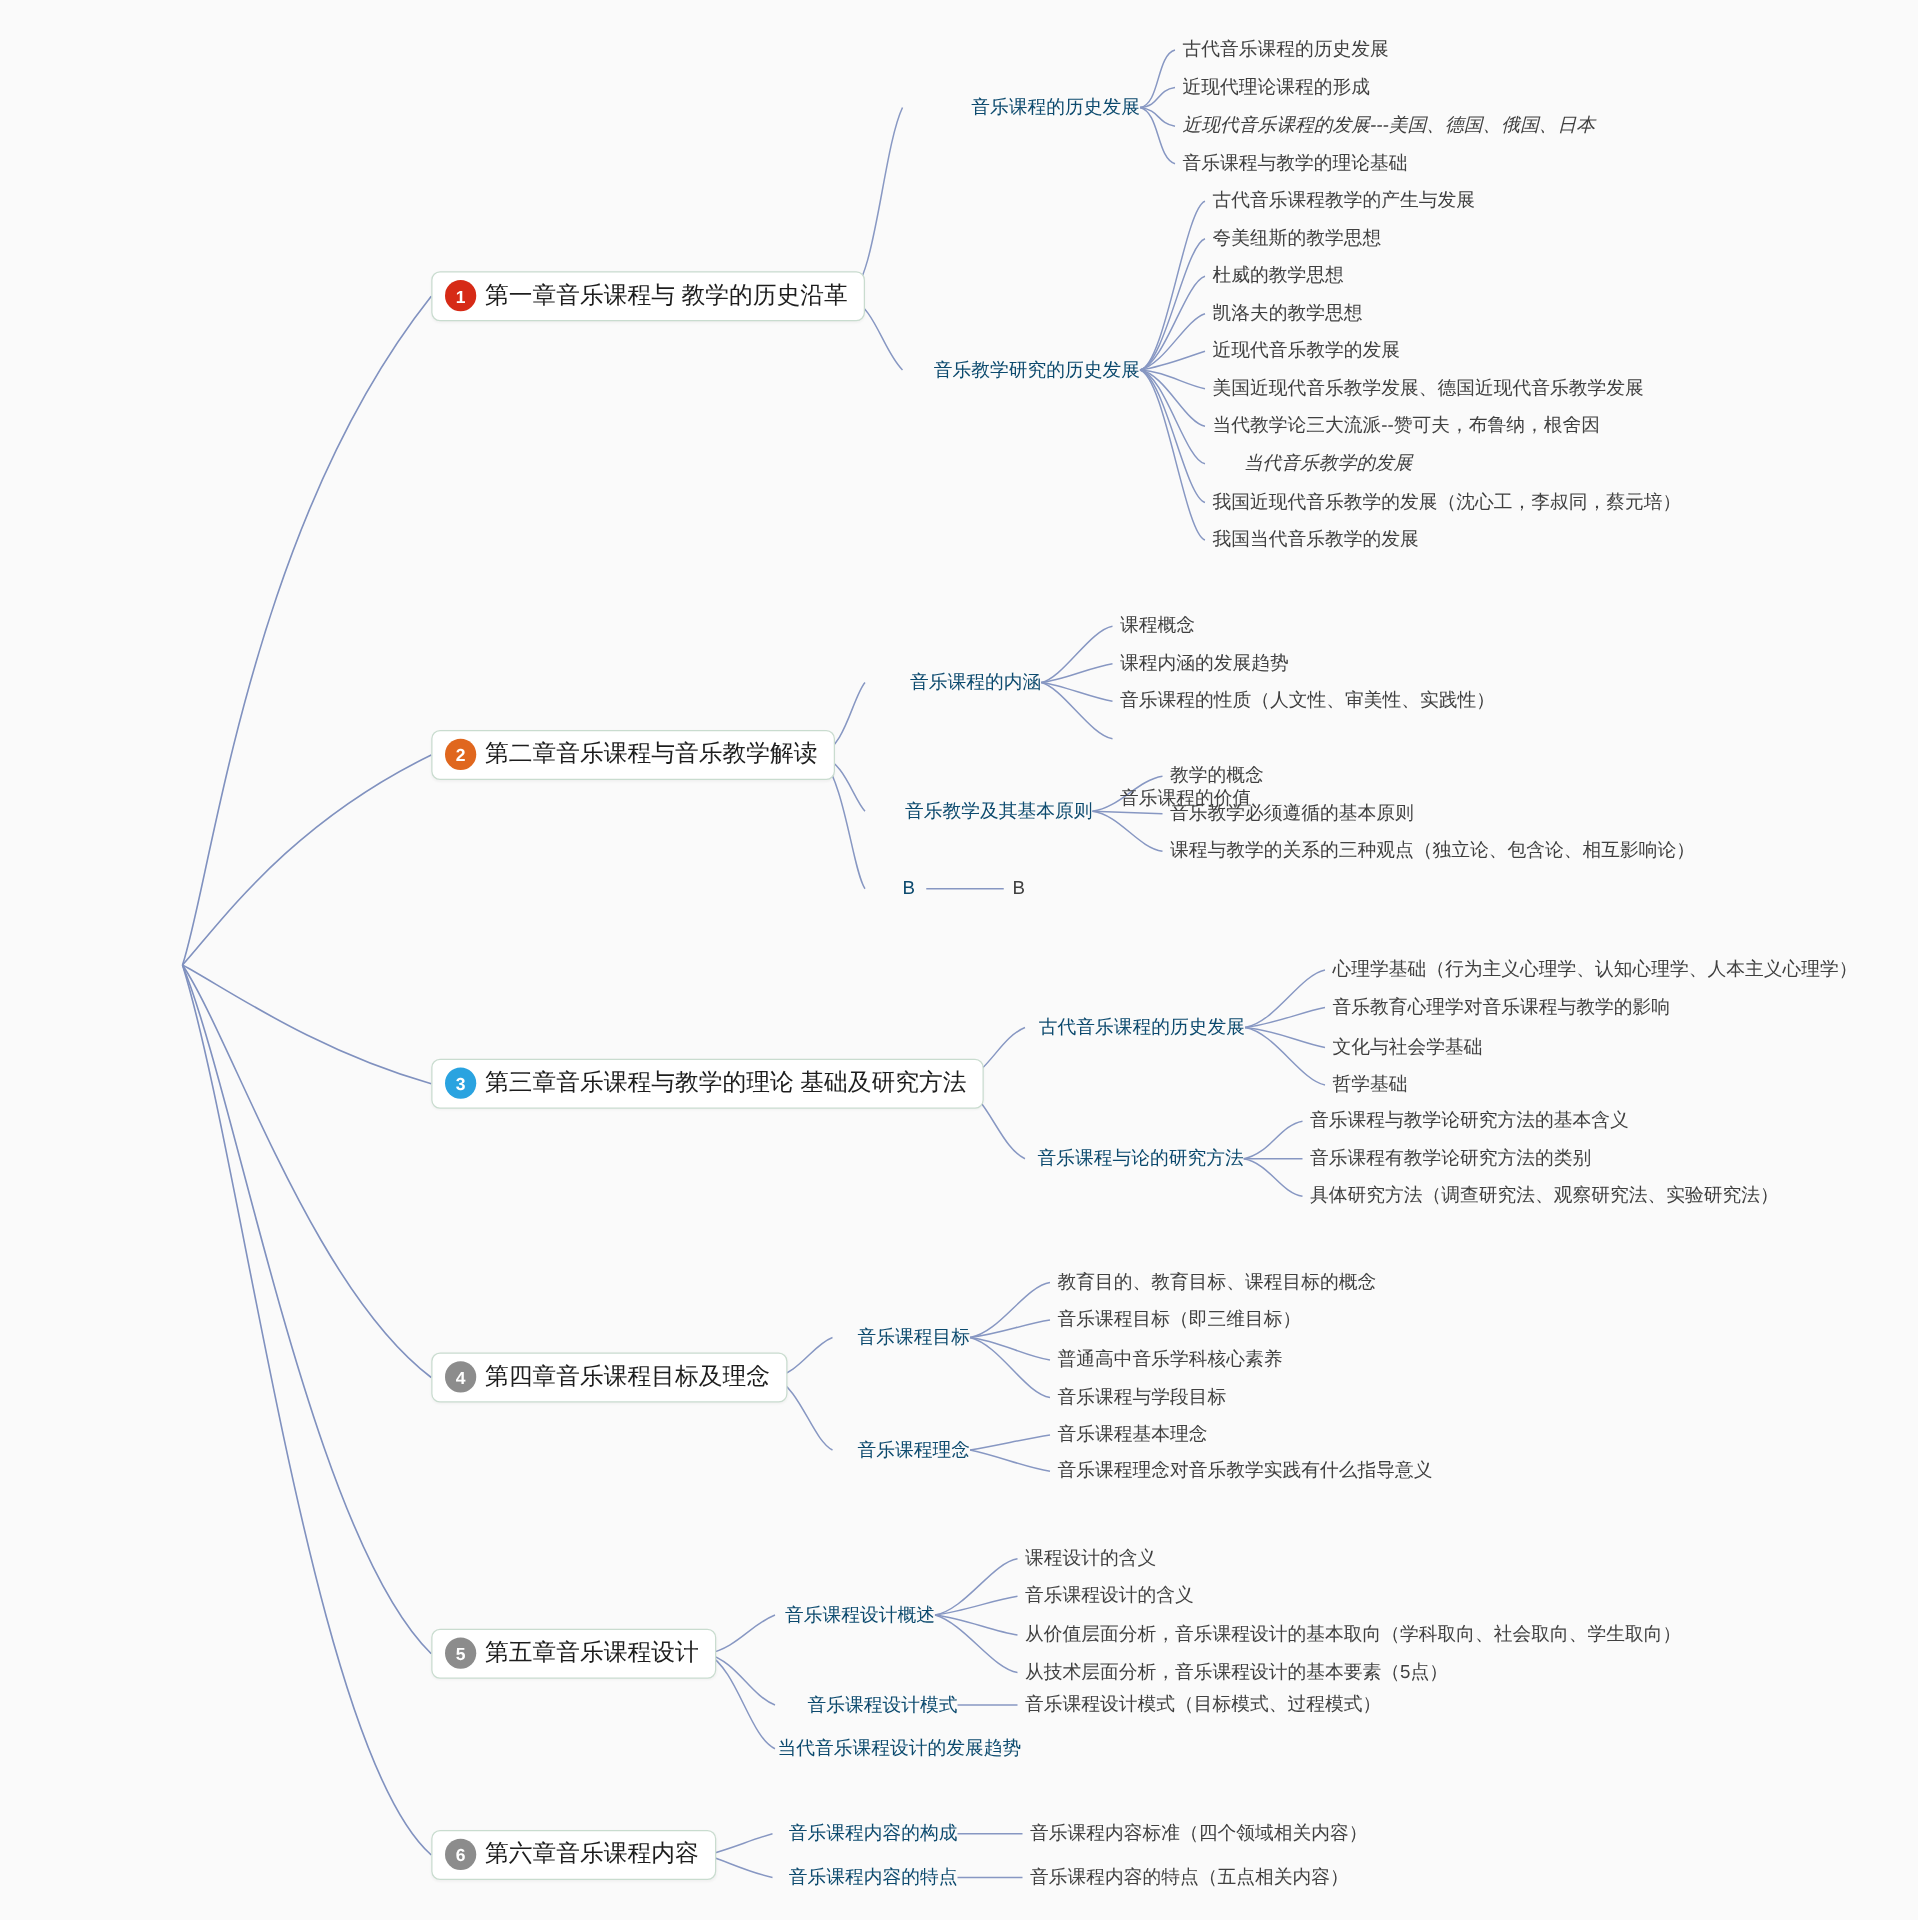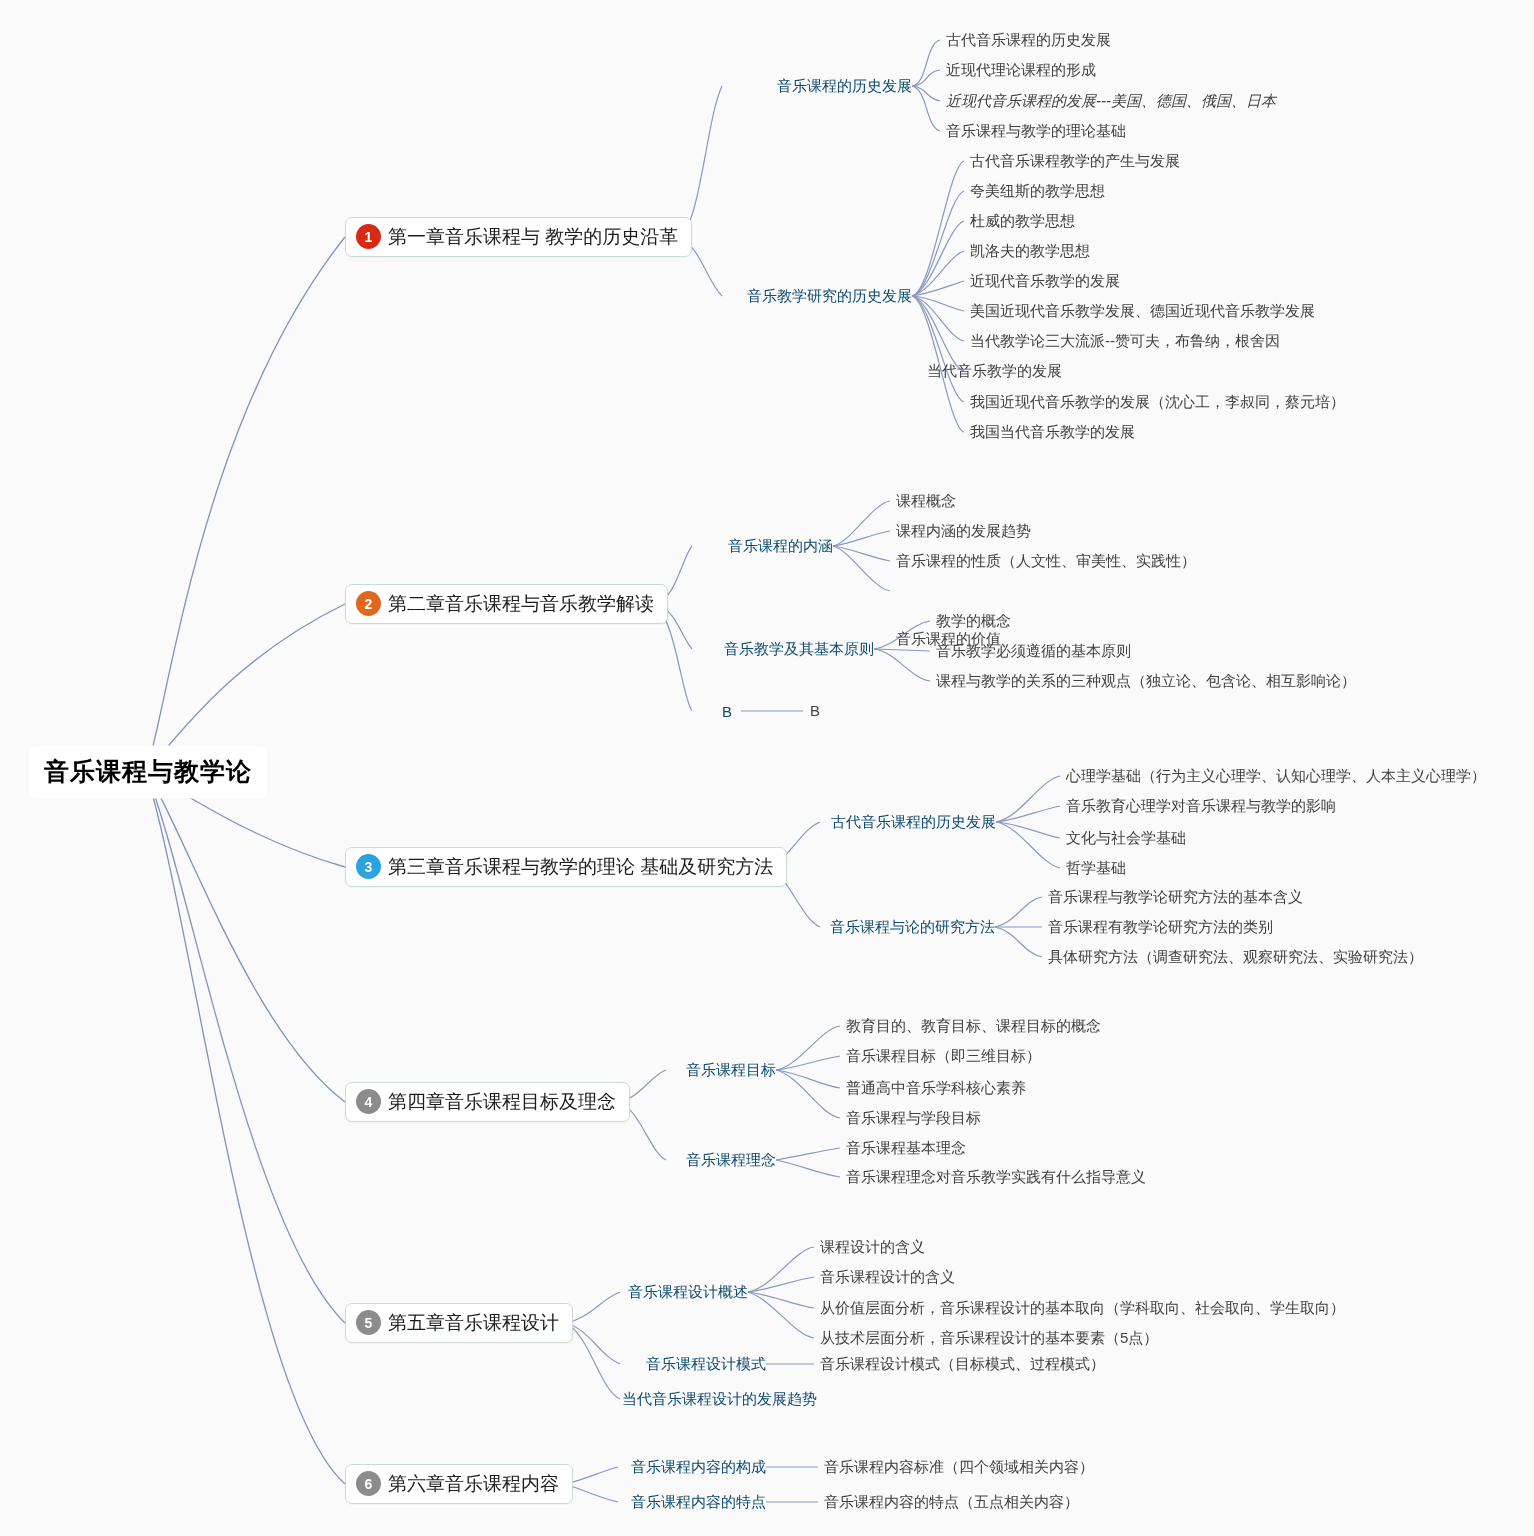--- a/index.html
+++ b/index.html
@@ -167,44 +167,41 @@
       <path d="M766,1364 L814,1364"></path>
 
       <path d="M566,1484 C588,1478 600,1472 618,1467"></path>
       <path d="M566,1484 C588,1492 600,1498 618,1502"></path>
 
       <path d="M766,1467 L818,1467"></path>
       <path d="M766,1502 L818,1502"></path>
     </g>
   </svg>
 
-  <div class="node root" style="left:28px; top:772px;">
-    <span>音乐课程与教学论</span>
-  </div>
 
   <div class="node chapter" style="left:345px; top:237px;">
     <span class="badge" style="background:#d62a16;">1</span>
     <span class="chapter-label">第一章音乐课程与 教学的历史沿革</span>
   </div>
 
   <div class="node sub" style="left:912px; top:86px;">音乐课程的历史发展</div>
   <div class="node leaf" style="left:946px; top:40px;">古代音乐课程的历史发展</div>
   <div class="node leaf" style="left:946px; top:70px;">近现代理论课程的形成</div>
   <div class="node leaf" style="left:946px; top:101px;font-style:italic;">近现代音乐课程的发展---美国、德国、俄国、日本</div>
   <div class="node leaf" style="left:946px; top:131px;">音乐课程与教学的理论基础</div>
 
   <div class="node sub" style="left:912px; top:296px;">音乐教学研究的历史发展</div>
   <div class="node leaf" style="left:970px; top:161px;">古代音乐课程教学的产生与发展</div>
   <div class="node leaf" style="left:970px; top:191px;">夸美纽斯的教学思想</div>
   <div class="node leaf" style="left:970px; top:221px;">杜威的教学思想</div>
   <div class="node leaf" style="left:970px; top:251px;">凯洛夫的教学思想</div>
   <div class="node leaf" style="left:970px; top:281px;">近现代音乐教学的发展</div>
   <div class="node leaf" style="left:970px; top:311px;">美国近现代音乐教学发展、德国近现代音乐教学发展</div>
   <div class="node leaf" style="left:970px; top:341px;">当代教学论三大流派--赞可夫，布鲁纳，根舍因</div>
-  <div class="node leaf" style="left:927px; top:371px;">当代音乐教学的发展</div>
+  <div class="node leaf" style="left:995px; top:371px;font-style:italic;">当代音乐教学的发展</div>
   <div class="node leaf" style="left:970px; top:402px;">我国近现代音乐教学的发展（沈心工，李叔同，蔡元培）</div>
   <div class="node leaf" style="left:970px; top:432px;">我国当代音乐教学的发展</div>
 
   <div class="node chapter" style="left:345px; top:604px;">
     <span class="badge" style="background:#e0671e;">2</span>
     <span class="chapter-label">第二章音乐课程与音乐教学解读</span>
   </div>
 
   <div class="node sub" style="left:833px; top:546px;">音乐课程的内涵</div>
   <div class="node leaf" style="left:896px; top:501px;">课程概念</div>

